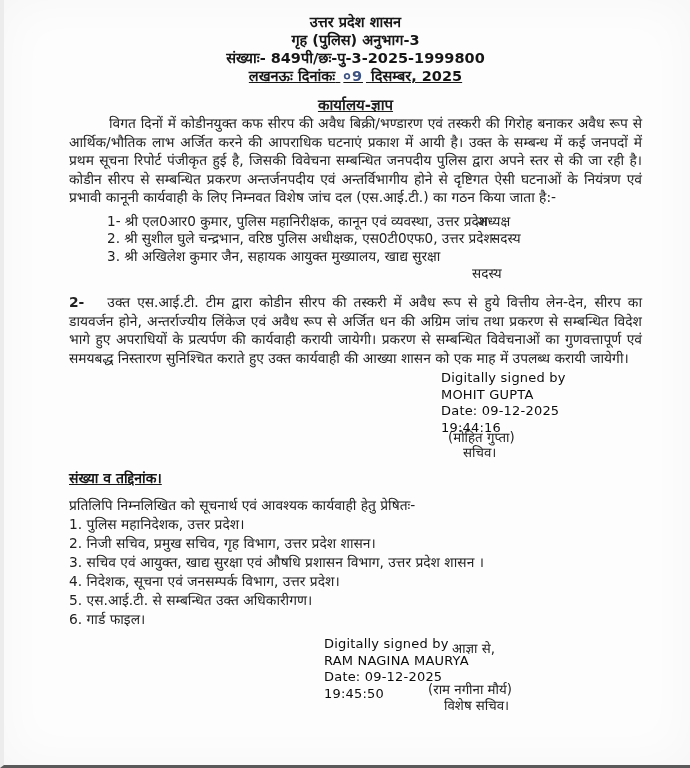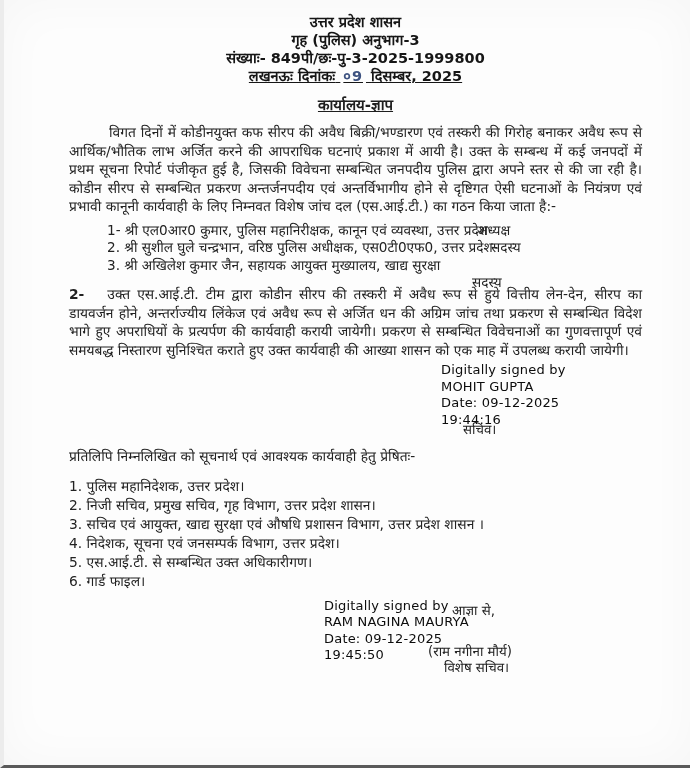--- a/index.html
+++ b/index.html
@@ -17,39 +17,39 @@
     overflow:hidden;
     box-shadow: inset 0 0 50px rgba(0,0,0,0.03);
   }
   .header { text-align:center; font-weight:bold; font-size:14.5px; line-height:18px; color:#161616; }
   .header .hline { white-space:nowrap; }
   .u { text-decoration:underline; }
   .hand { color:#3d5280; font-weight:bold; padding:0 3px; letter-spacing:1px; }
   .doc-title { text-align:center; font-weight:bold; font-size:15px; margin-top:9px; }
   .doc-title span { text-decoration:underline;text-align:right; }
   .para { font-size:13.8px; line-height:18.5px; text-align:justify; color:#222; }
-  .para1 { margin-top:9px; text-indent:40px; }
+  .para1 { text-indent:40px; }
   .member-list { margin-left:38px; margin-top:6px; font-size:13.6px; line-height:17.5px; color:#222; }
   .member-row { position:relative; white-space:nowrap; }
   .role { position:absolute; top:0; font-weight:normal; }
   .role-0 { left:370px; }
   .role-1 { left:384px; }
   .member-line2 { margin-left:15px; position:relative; white-space:nowrap; }
   .role-2 { left:350px; }
-  .para2 { margin-top:11px; }
+  .para2 { margin-top:28px; }
   .para2-label { font-weight:bold; margin-right:16px; }
   .sig-block { color:#0c0c0c; }
   .sig1 { margin-left:372px; margin-top:3px; }
   .sig-digital { font-size:13px; line-height:16.5px; letter-spacing:0.2px; }
   .sig1 .sig-hindi { margin-top:-5px; margin-left:7px; font-size:13.3px; line-height:14.5px; color:#222; }
   .sig1 .sig-hindi .desig { margin-left:15px; }
   .copy-head { font-weight:bold; font-size:14px; margin-top:8px; color:#161616; }
   .copy-head span { text-decoration:underline; }
   .copy-intro { font-size:13.8px; margin-top:8px; color:#222; }
-  .copy-list { font-size:13.8px; line-height:19px; margin-top:12px; color:#222; }
+  .copy-list { font-size:13.8px; line-height:19px; margin-top:1px; color:#222; }
   .sig2 { margin-left:255px; margin-top:7px; position:relative; height:88px; }
   .sig2 .by-order { position:absolute; left:128px; top:3px; font-size:13.3px; color:#222; white-space:nowrap; }
   .sig2 .sig-hindi2 { position:absolute; left:104px; top:46px; font-size:13.3px; line-height:16px; color:#222; white-space:nowrap; }
   .sig2 .sig-hindi2 .desig { margin-left:16px; }
 </style>
 </head>
 <body>
 
 <div class="page">
 
@@ -93,24 +93,28 @@
   </div>
 
   <div class="sig-block sig1">
     <div class="sig-digital">
       <div>Digitally signed by</div>
       <div>MOHIT GUPTA</div>
       <div>Date: 09-12-2025</div>
       <div>19:44:16</div>
     </div>
     <div class="sig-hindi">
+      <div>(मोहित गुप्ता)</div>
       <div class="desig">सचिव।</div>
     </div>
   </div>
 
+  <div class="copy-head">
+    <span>संख्या व तद्दिनांक।</span>
+  </div>
   <div class="copy-intro">प्रतिलिपि निम्नलिखित को सूचनार्थ एवं आवश्यक कार्यवाही हेतु प्रेषितः-</div>
   <div class="copy-list">
     <div>1. पुलिस महानिदेशक, उत्तर प्रदेश।</div>
     <div>2. निजी सचिव, प्रमुख सचिव, गृह विभाग, उत्तर प्रदेश शासन।</div>
     <div>3. सचिव एवं आयुक्त, खाद्य सुरक्षा एवं औषधि प्रशासन विभाग, उत्तर प्रदेश शासन ।</div>
     <div>4. निदेशक, सूचना एवं जनसम्पर्क विभाग, उत्तर प्रदेश।</div>
     <div>5. एस.आई.टी. से सम्बन्धित उक्त अधिकारीगण।</div>
     <div>6. गार्ड फाइल।</div>
   </div>
 

